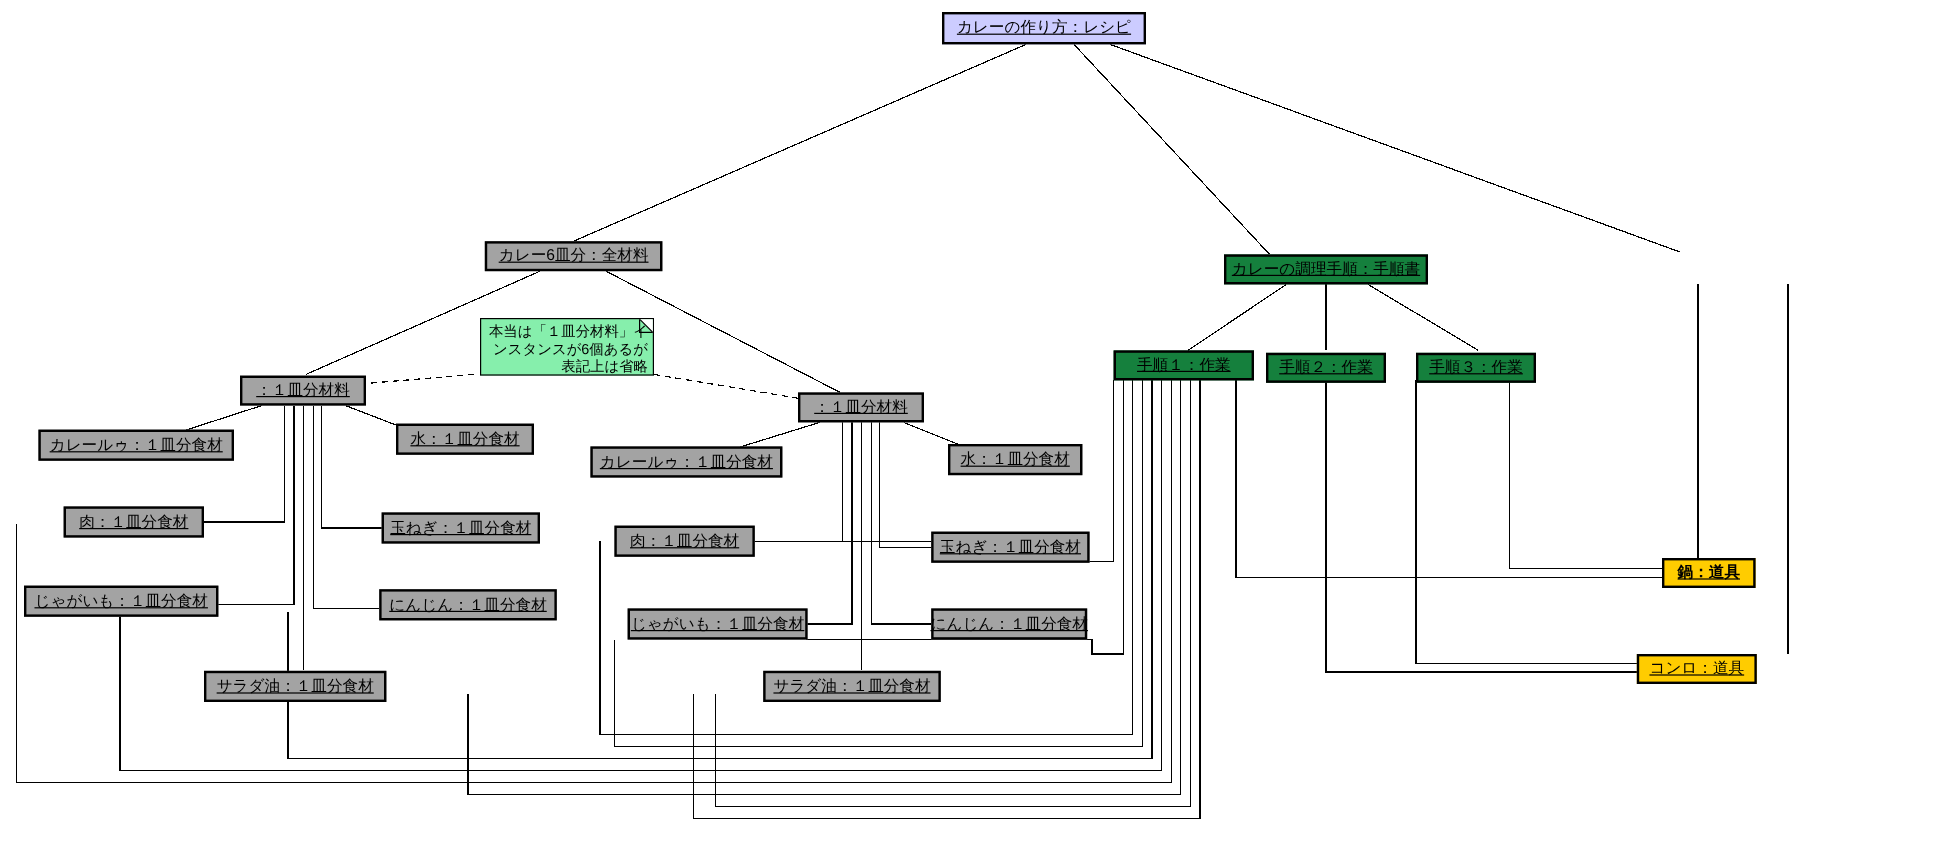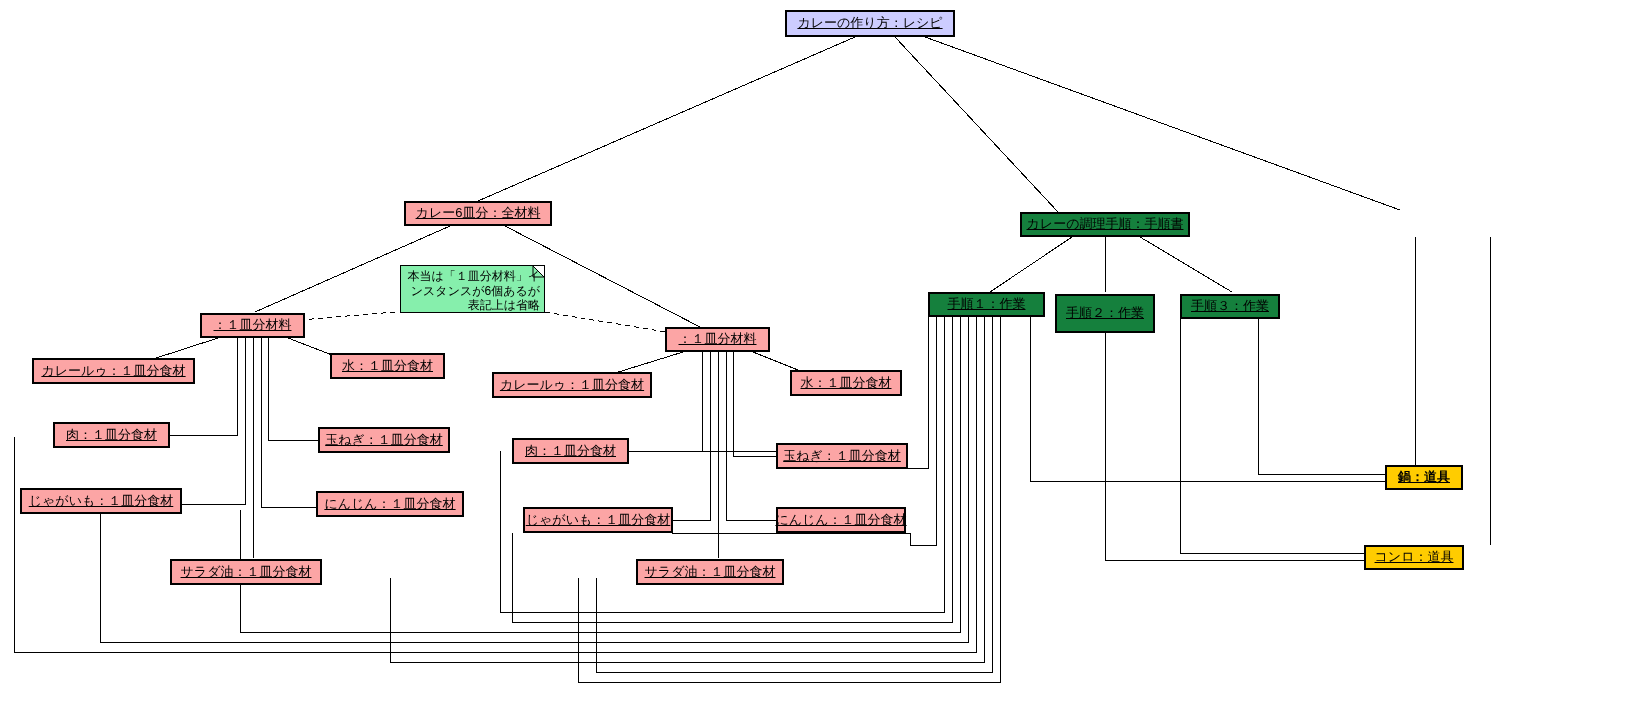--- a/index.html
+++ b/index.html
@@ -21,21 +21,21 @@
     color:#000000;
     white-space:nowrap;
     z-index:5;
   }
   .node .lbl{
     text-decoration:underline;
     display:inline-block;
     padding:0 2px;
   }
   .n-recipe{background:#ccccff;}
-  .n-material{background:#fca5a5;}
+  .n-material{background:#a3a3a3;}
   .n-proc{background:#15803d;}
   .n-tool{background:#ffcc00;}
 
   .note{
     position:absolute;
     box-sizing:border-box;
     background:#86efac;
     border:1px solid #000000;
     font-size:12px;
     line-height:1.22;
@@ -197,21 +197,21 @@
   <div class="node n-material" style="left:776px; top:507px; width:130px; height:26px;">
     <span class="lbl">にんじん：１皿分食材</span>
   </div>
   <div class="node n-material" style="left:636px; top:559px; width:148px; height:26px;">
     <span class="lbl">サラダ油：１皿分食材</span>
   </div>
 
   <div class="node n-proc" style="left:928px; top:292px; width:117px; height:25px;">
     <span class="lbl">手順１：作業</span>
   </div>
-  <div class="node n-proc" style="left:1055px; top:294px; width:100px; height:39px;">
+  <div class="node n-proc" style="left:1055px; top:294px; width:100px; height:25px;">
     <span class="lbl">手順２：作業</span>
   </div>
   <div class="node n-proc" style="left:1180px; top:294px; width:100px; height:25px;">
     <span class="lbl">手順３：作業</span>
   </div>
 
   <div class="node n-tool" style="left:1385px; top:465px; width:78px; height:25px;font-weight:bold;">
     <span class="lbl">鍋：道具</span>
   </div>
   <div class="node n-tool" style="left:1364px; top:545px; width:100px; height:25px;">

